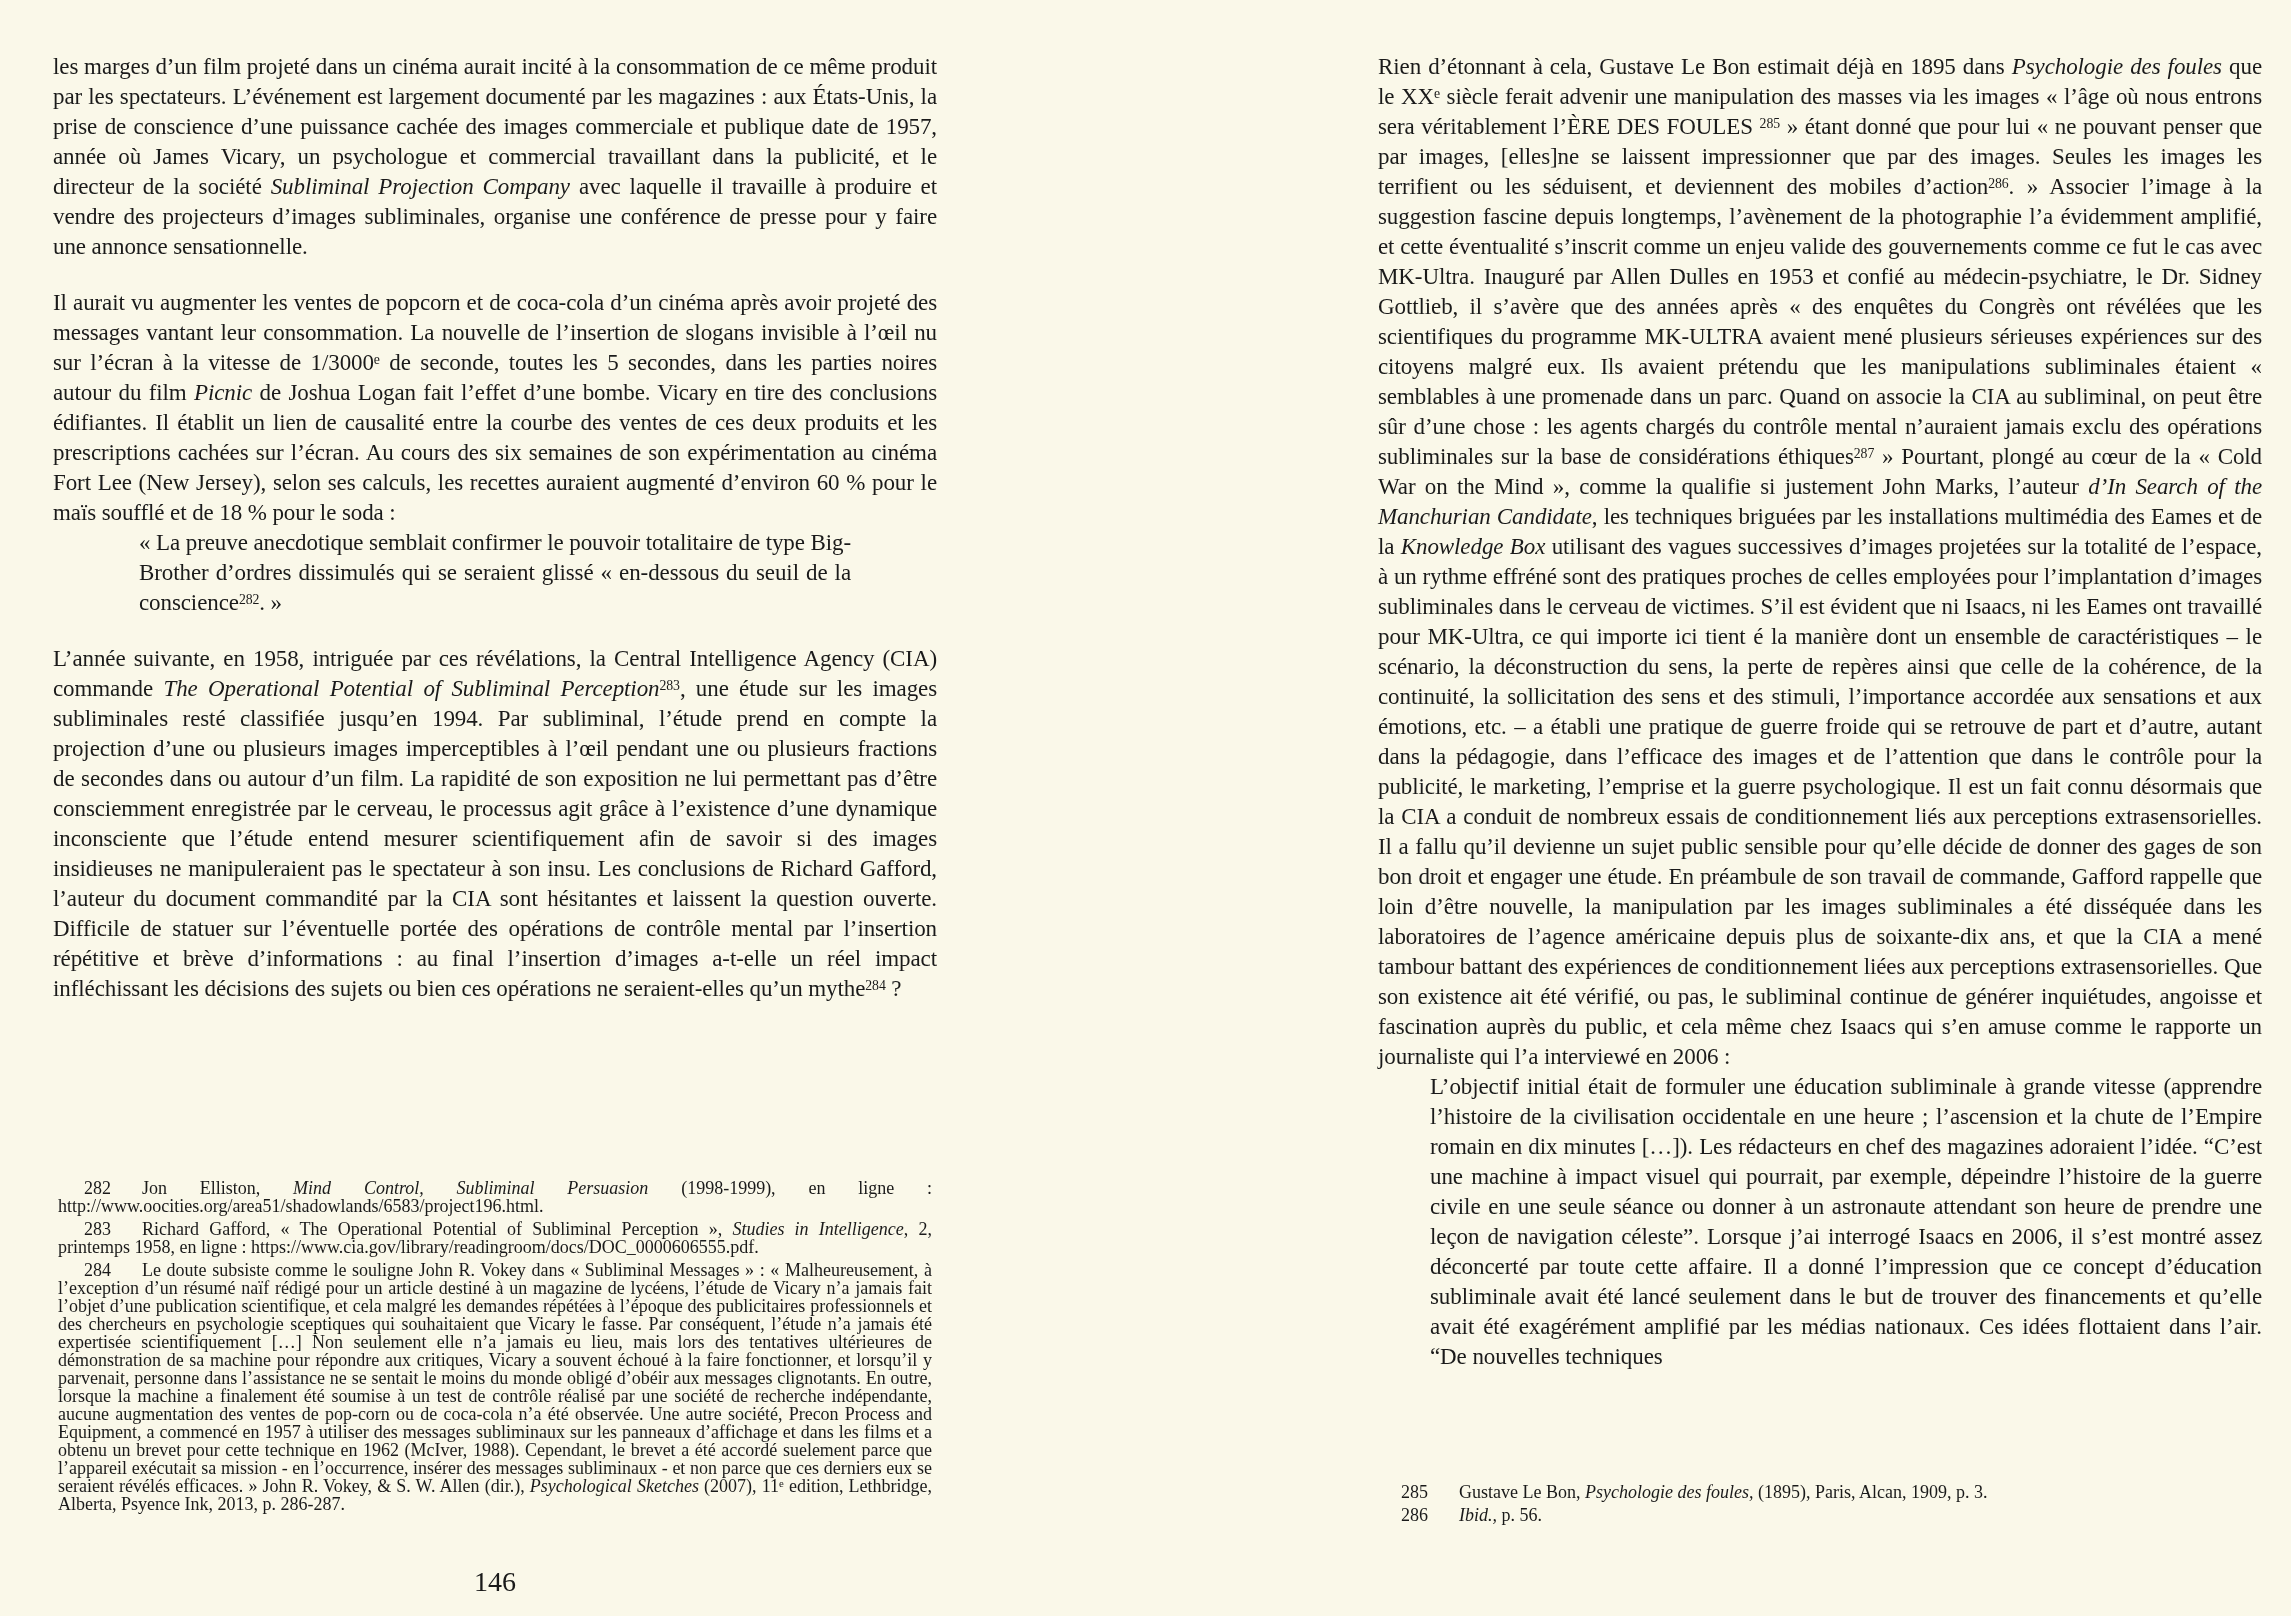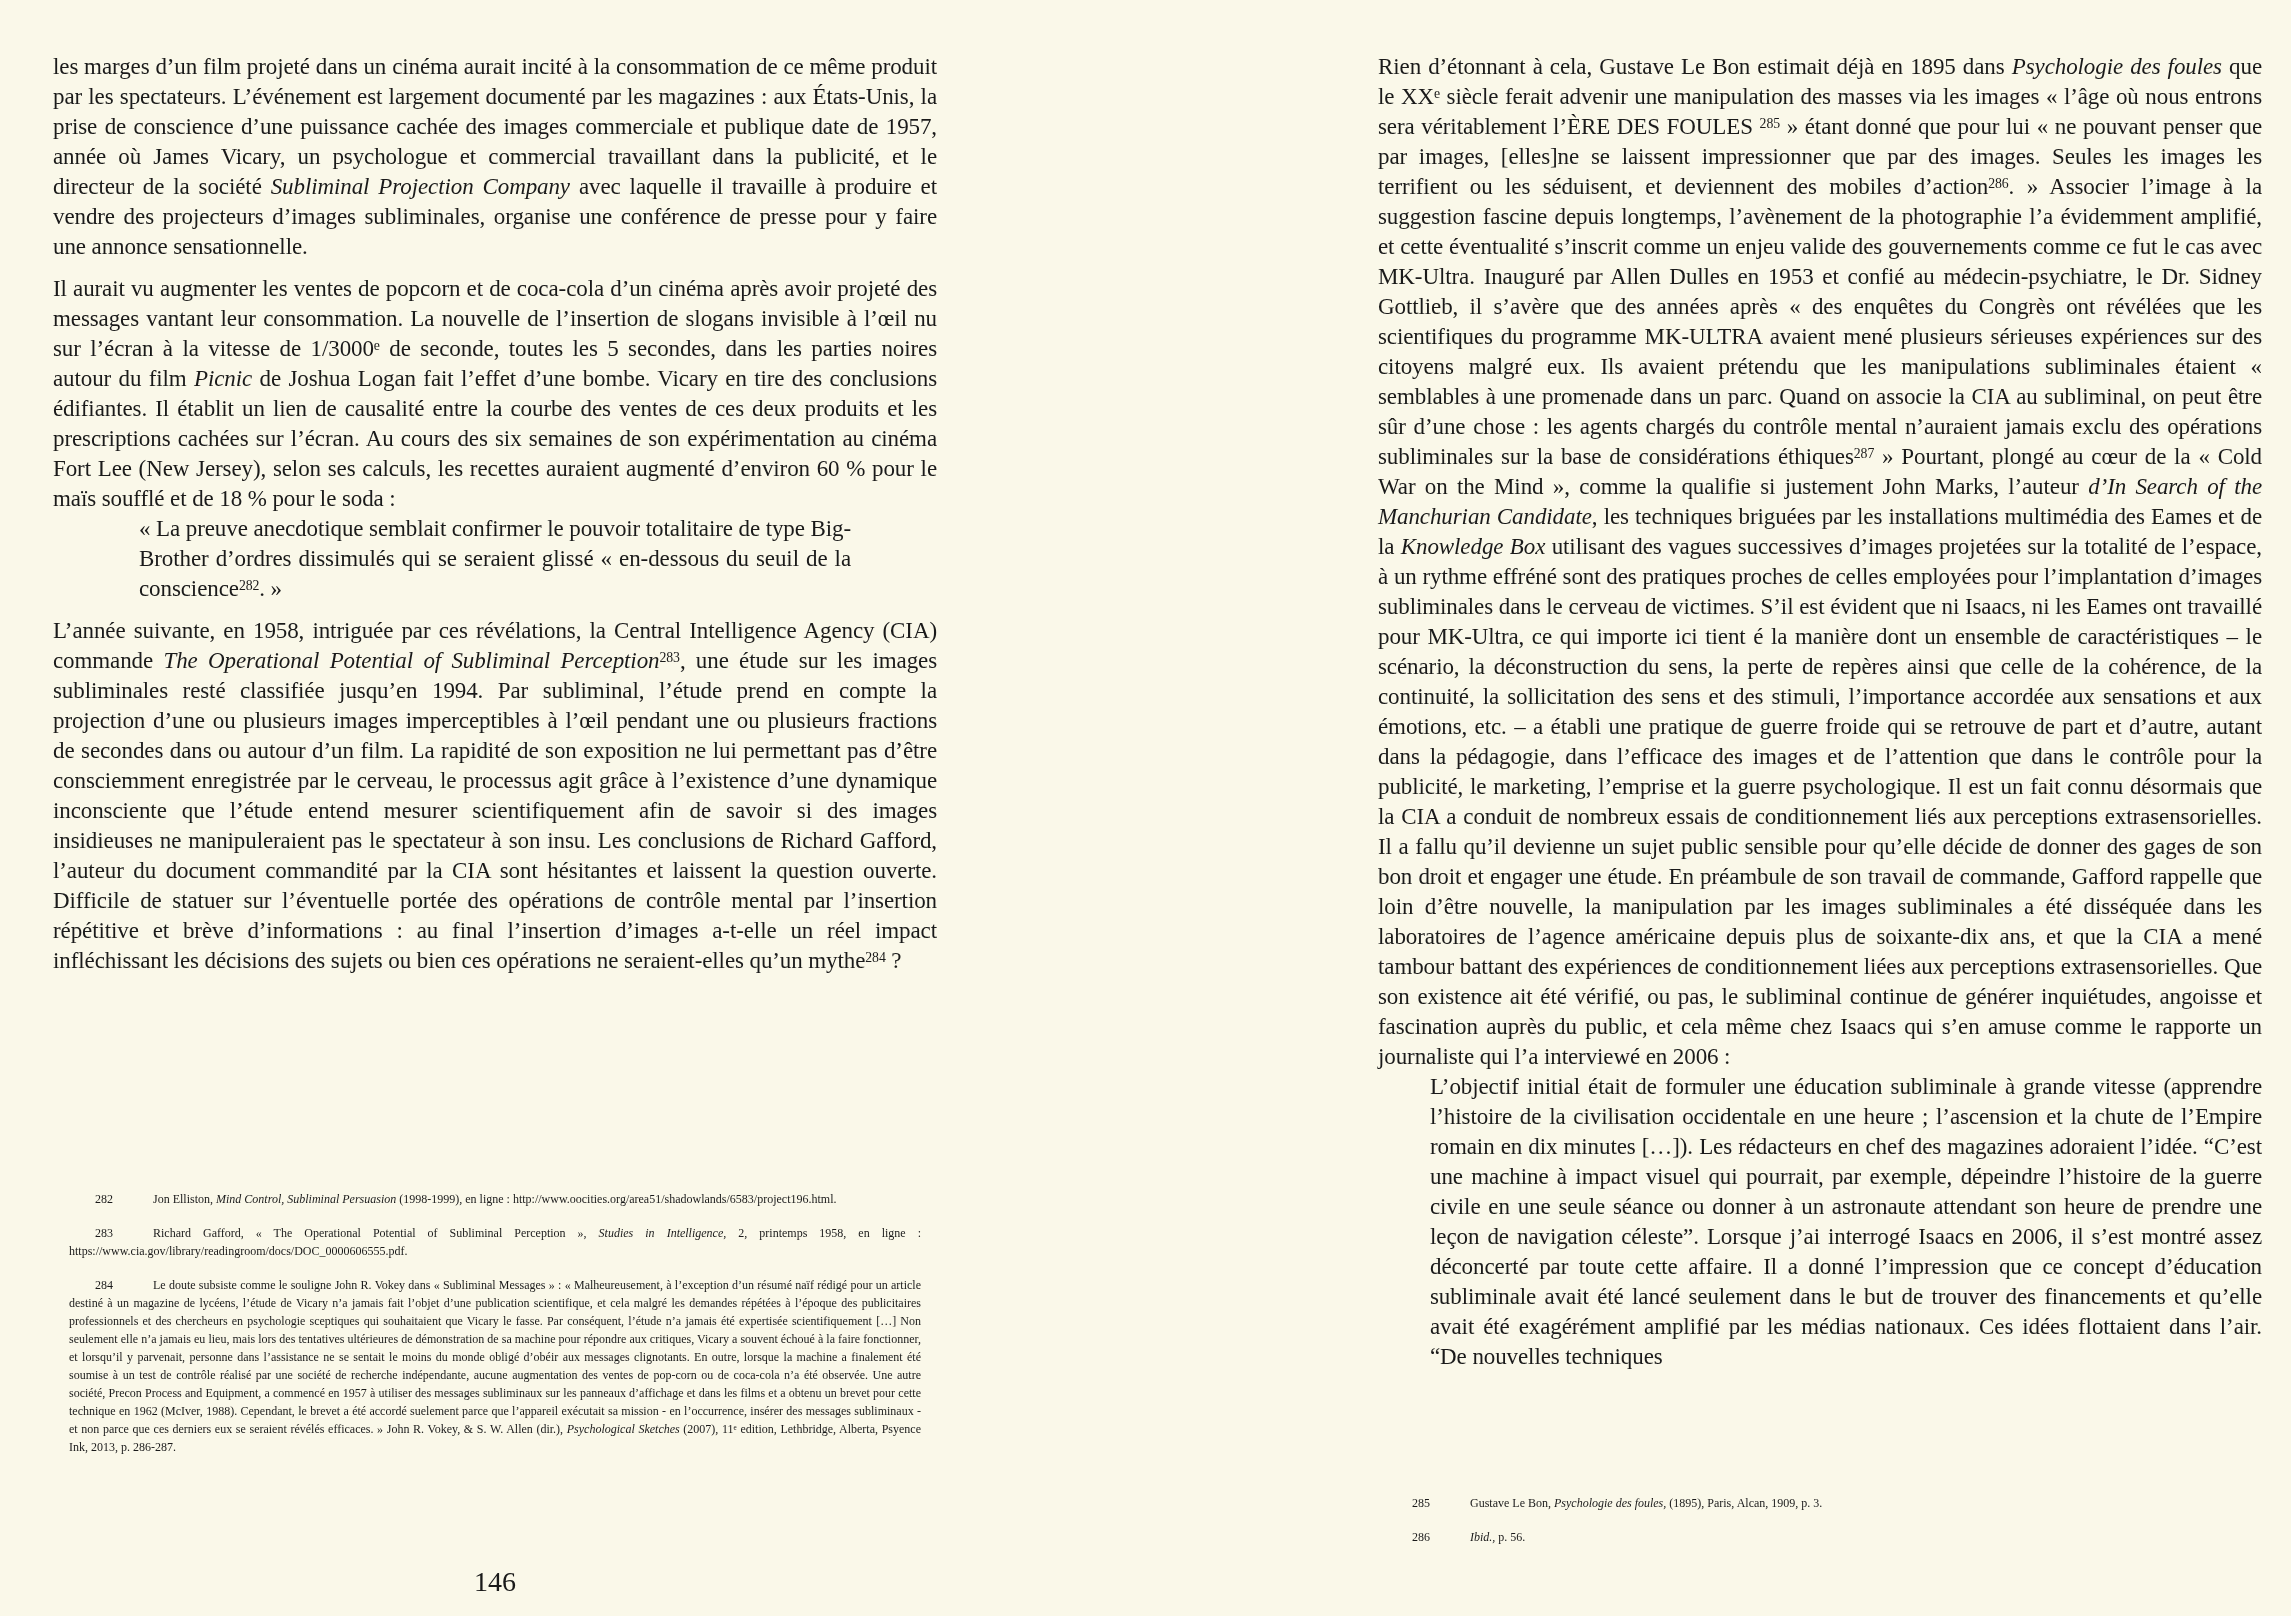--- a/index.html
+++ b/index.html
@@ -36,21 +36,21 @@
   .page--right .content { left: 232px; }
 
   .para {
     margin: 0;
     font-size: 23px;
     line-height: 30px;
     text-align: justify;
     letter-spacing: -0.1px;
     hyphens: auto;
   }
-  .para.gap { margin-top: 12px; }
+  .para.gap { margin-top: 26px; }
 
   .quote--left {
     margin-left: 86px;
     width: 712px;
   }
   .quote--right {
     margin-left: 52px;
     width: 832px;
     font-family: Liberation Serif, serif;
   }
@@ -64,22 +64,22 @@
   }
 
   .footnotes {
     position: absolute;
     width: 884px;
   }
   .page--left  .footnotes { left: 53px;  top: 1174px; }
   .page--right .footnotes { left: 224px; top: 1478px; }
 
   .footnote {
-    margin: 16px;
-    font-size: 12px;
+    margin: 5px;
+    font-size: 18px;
     line-height: 18px;
     text-align: justify;
     text-indent: 26px;
     hyphens: auto;
   }
   .fn-num {
     display: inline-block;
     width: 58px;
     text-indent: 0;
   }

